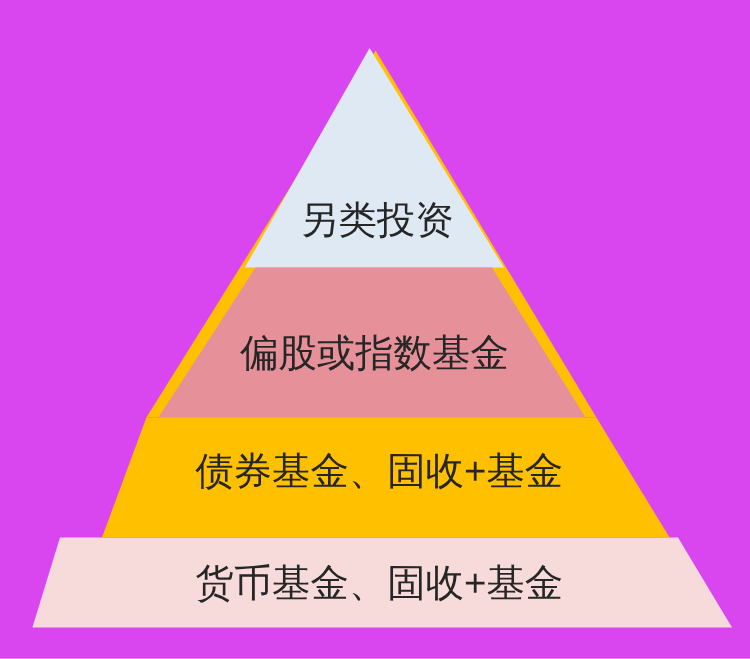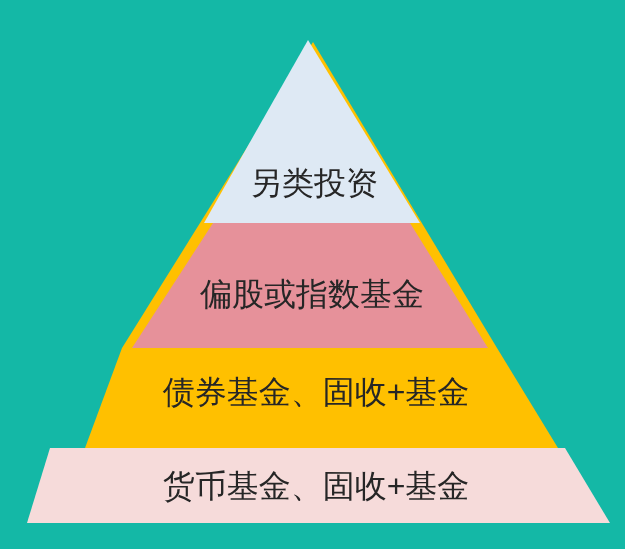--- a/index.html
+++ b/index.html
@@ -4,21 +4,21 @@
 <style>
   html, body {
     margin: 0;
     padding: 0;
     background: #ffffff;
   }
   .canvas {
     position: relative;
     width: 625px;
     height: 549px;
-    background: #14b8a6;
+    background: #d946ef;
     overflow: hidden;
     font-family: "Liberation Sans", "DejaVu Sans", sans-serif;
   }
   svg { display: block; }
   .lvl-label {
     font-family: "Liberation Sans", "DejaVu Sans", sans-serif;
     font-size: 32px;
     text-anchor: middle;
   }
 </style>

